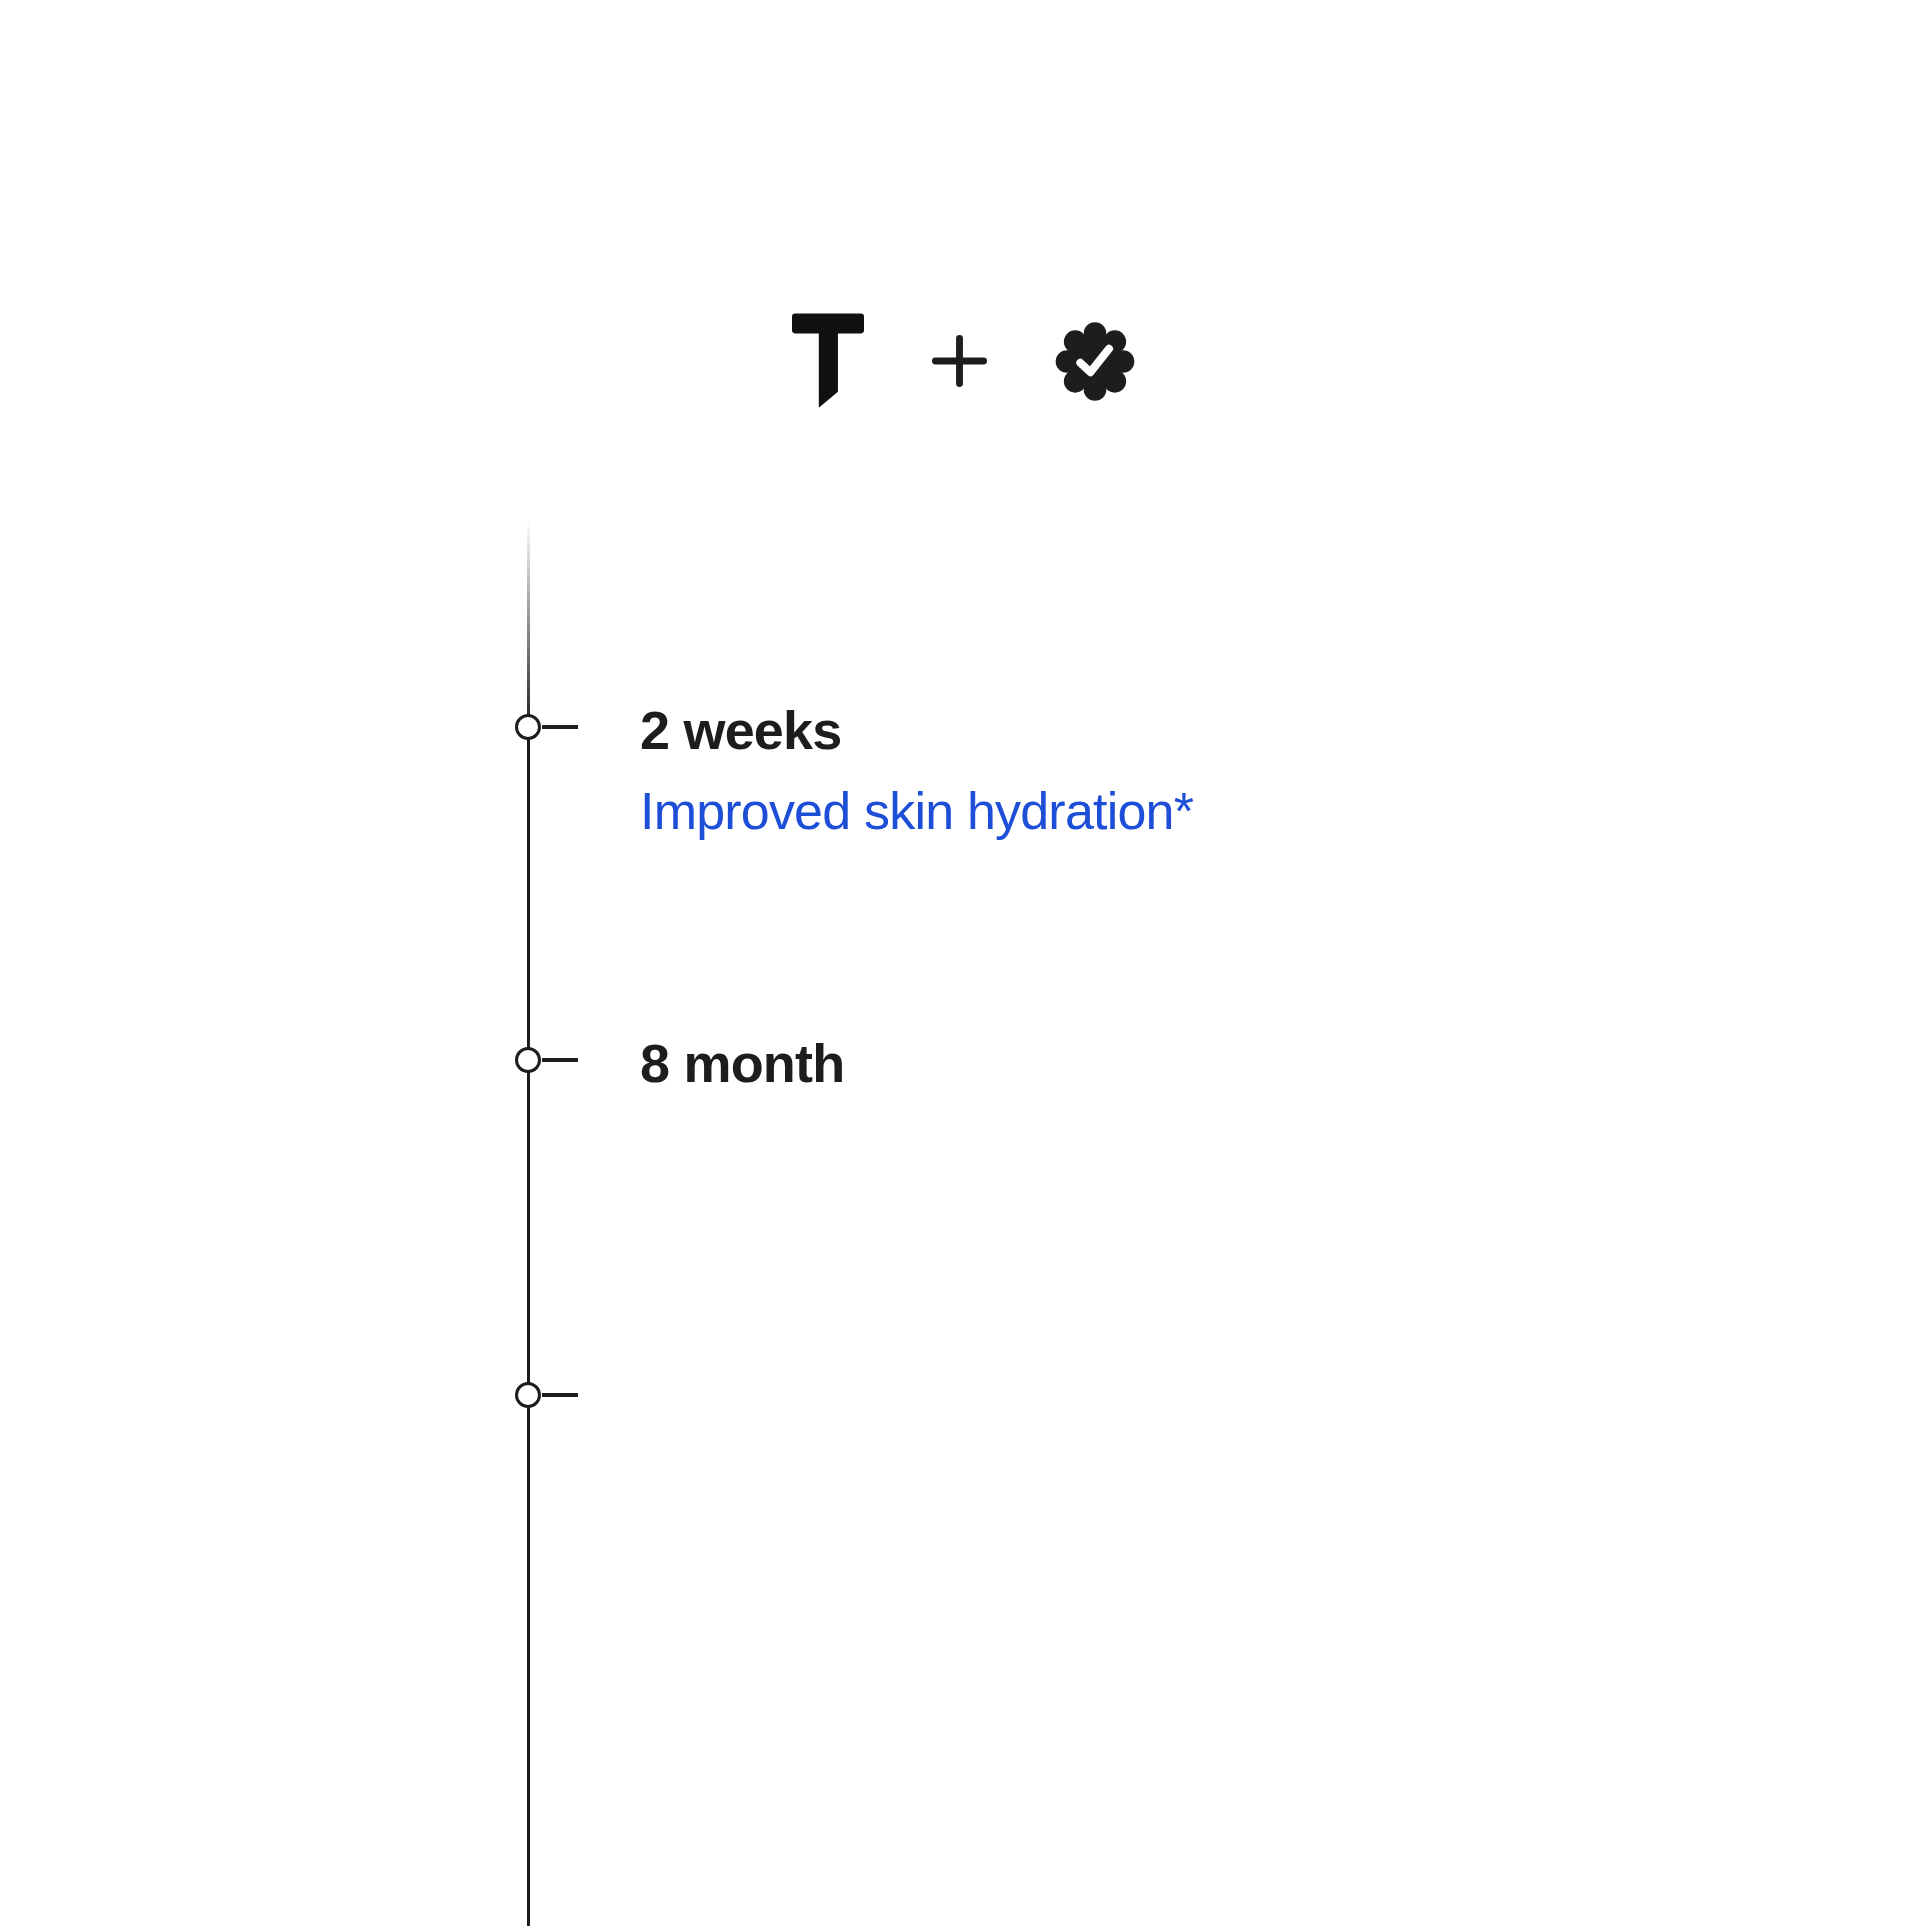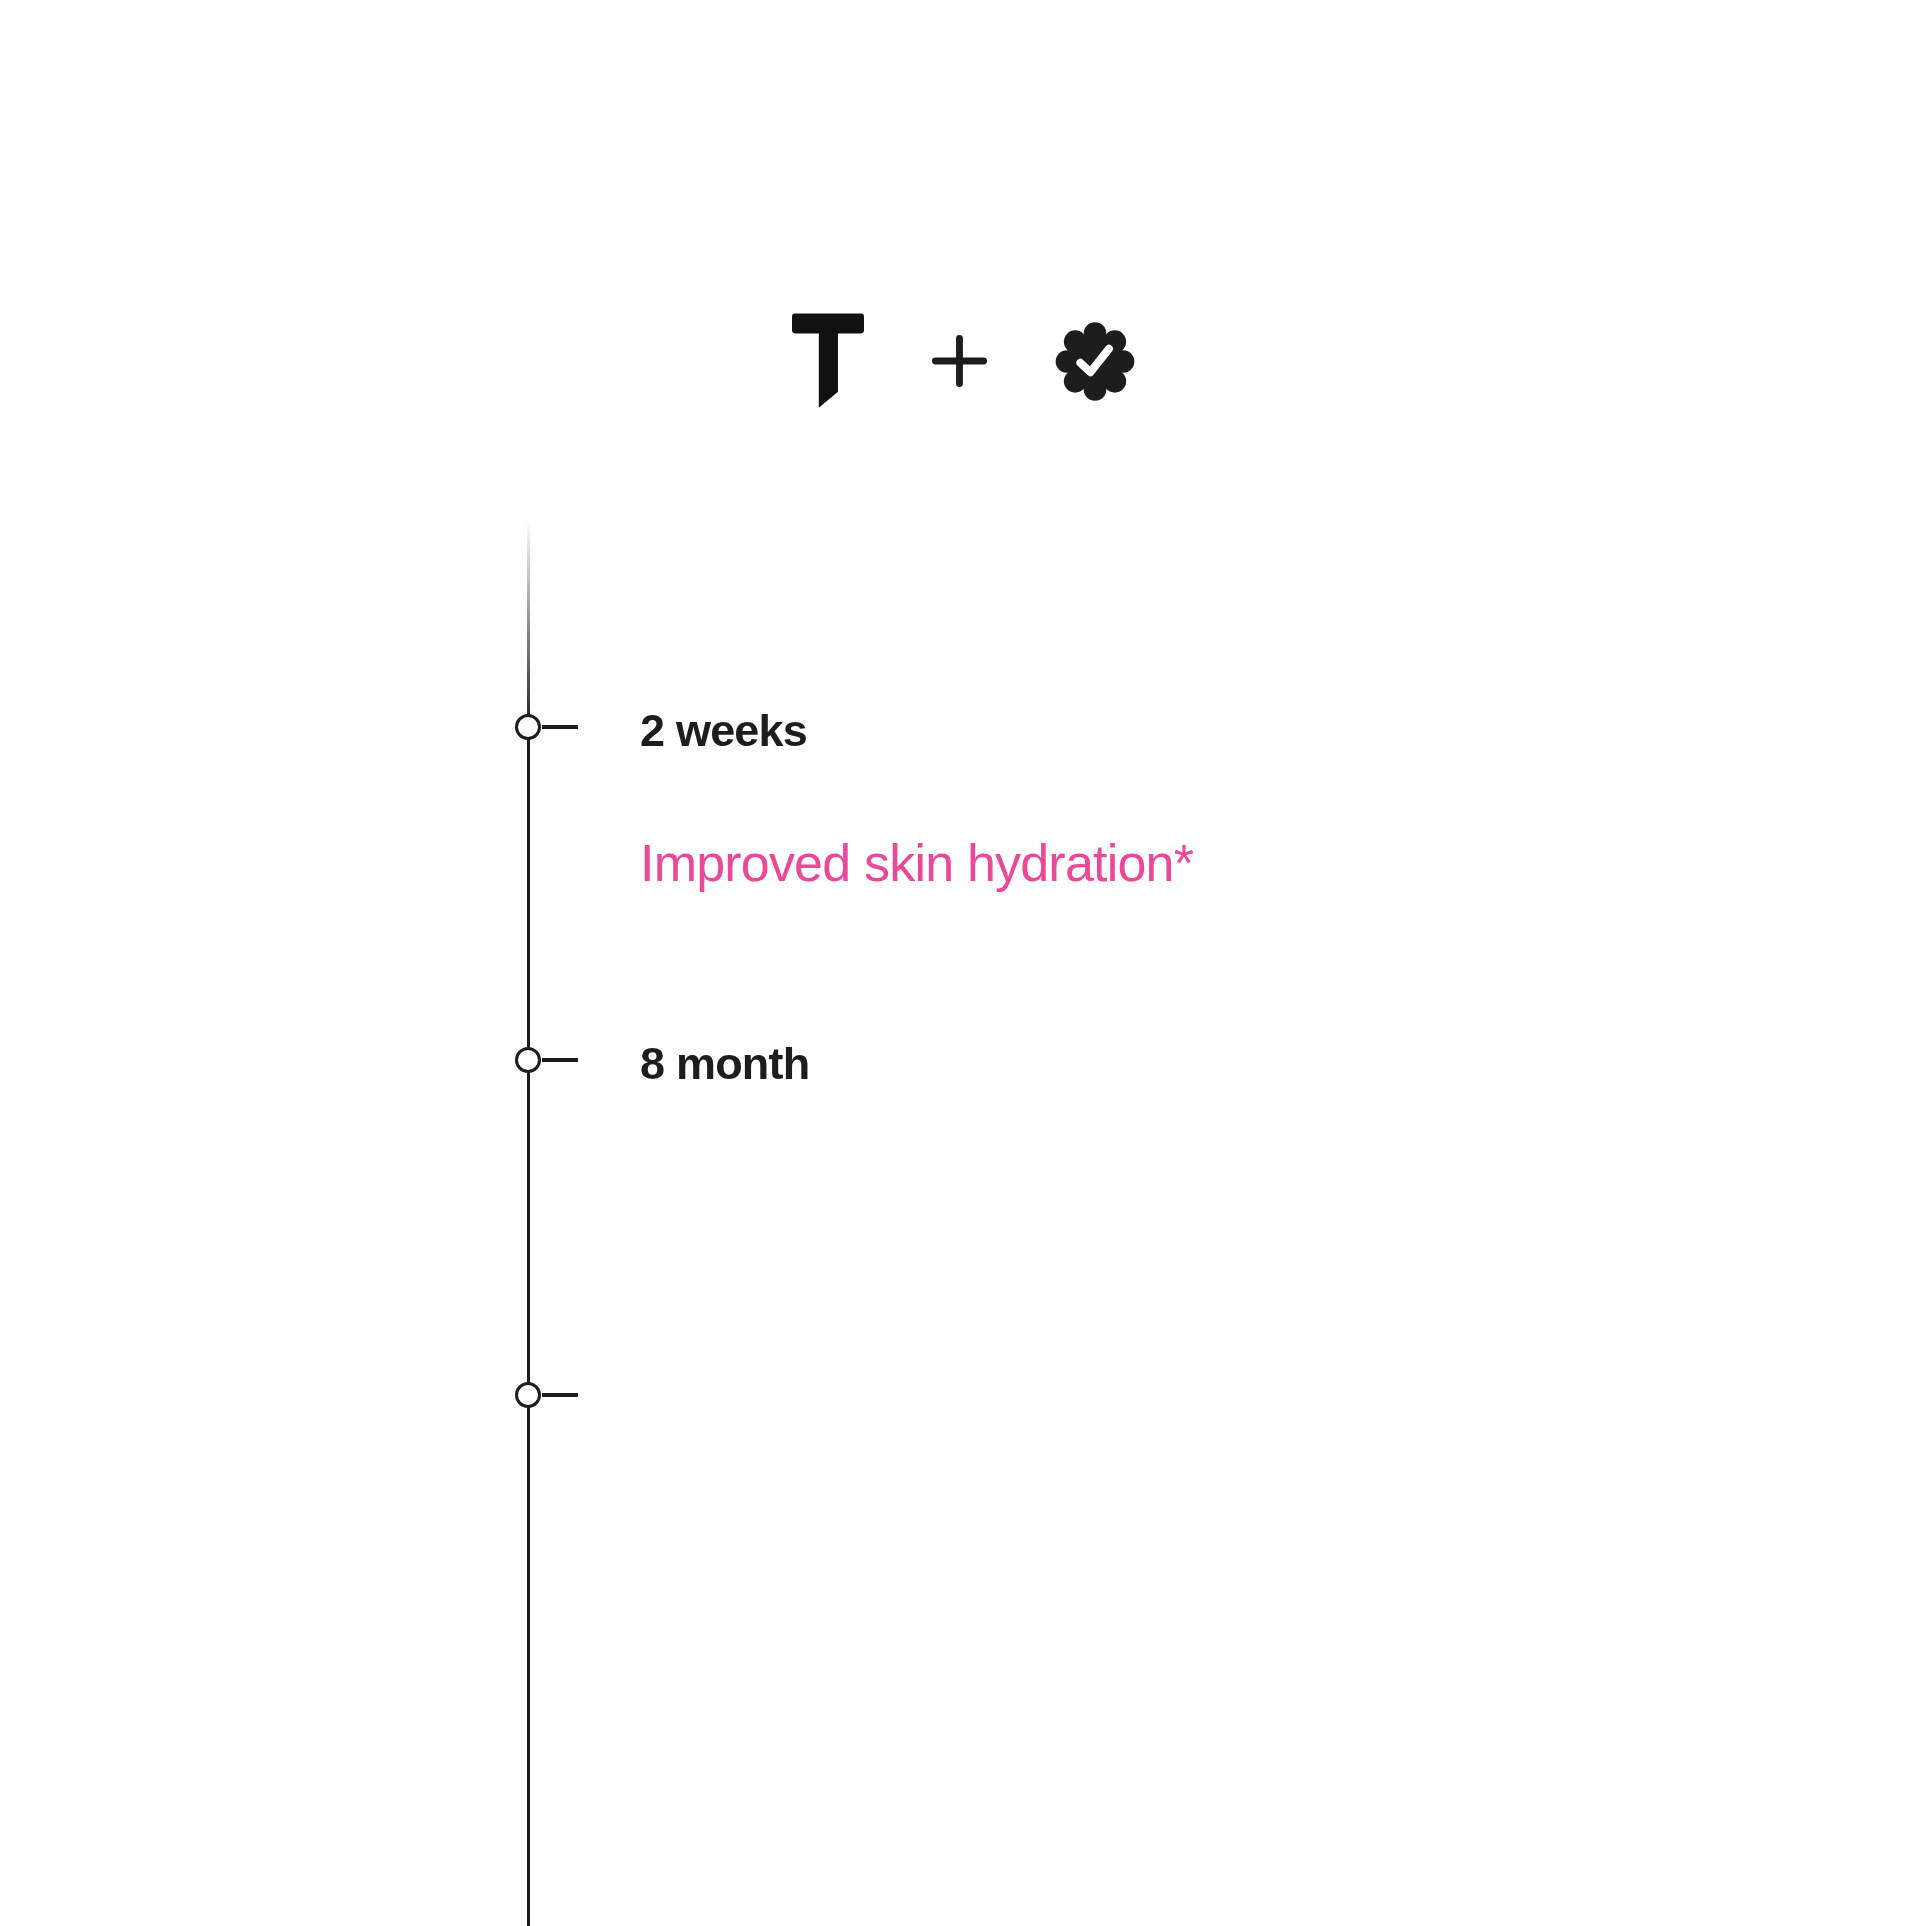--- a/index.html
+++ b/index.html
@@ -71,33 +71,33 @@
     height: 3.9px;
     background: #1d1d1d;
   }
   .milestone .content {
     position: absolute;
     left: 640px;
     top: -25px;
     width: 1079px;
   }
   .time-label {
-    font-size: 45px;
+    font-size: 54px;
     line-height: 57px;
     font-weight: 700;
     letter-spacing: -0.8px;
     color: #1d1d1d;
   }
   .benefit-label {
-    margin-top: 76px;
+    margin-top: 24px;
     font-size: 52px;
     line-height: 57px;
     font-weight: 400;
     letter-spacing: -0.8px;
-    color: #ec4899;
+    color: #1d4ed8;
   }
 </style>
 </head>
 <body>
 
 <div class="canvas">
 
   <div class="logo-row">
     <svg width="72" height="96" viewBox="0 0 94 124" aria-hidden="true">
       <rect x="0" y="0" width="94" height="26" rx="4" fill="#111111"></rect>

